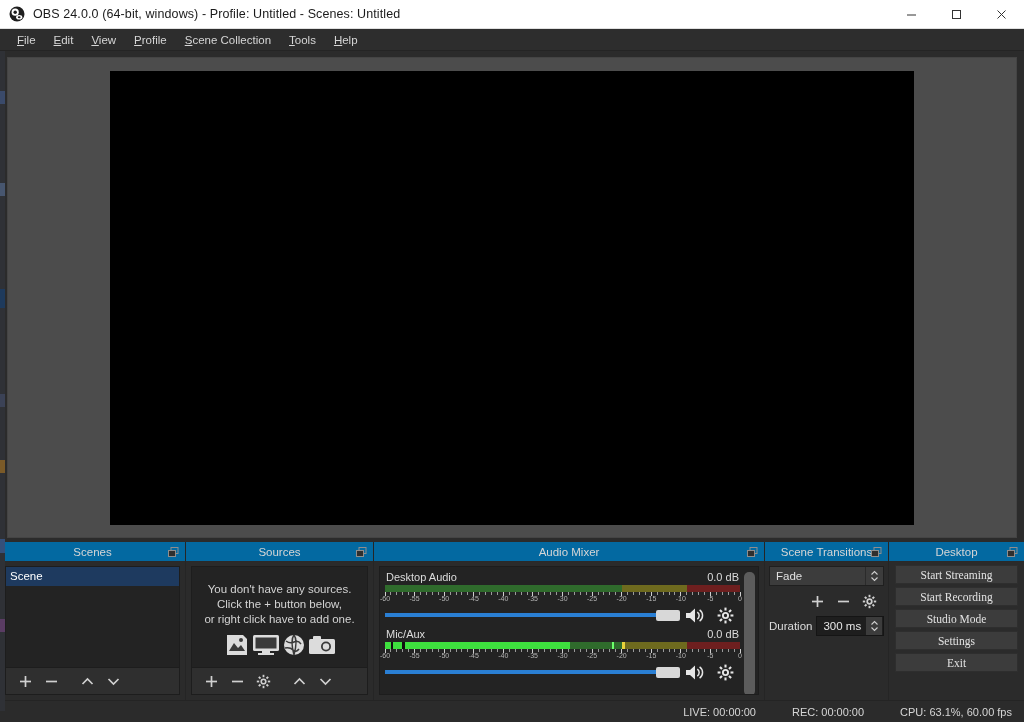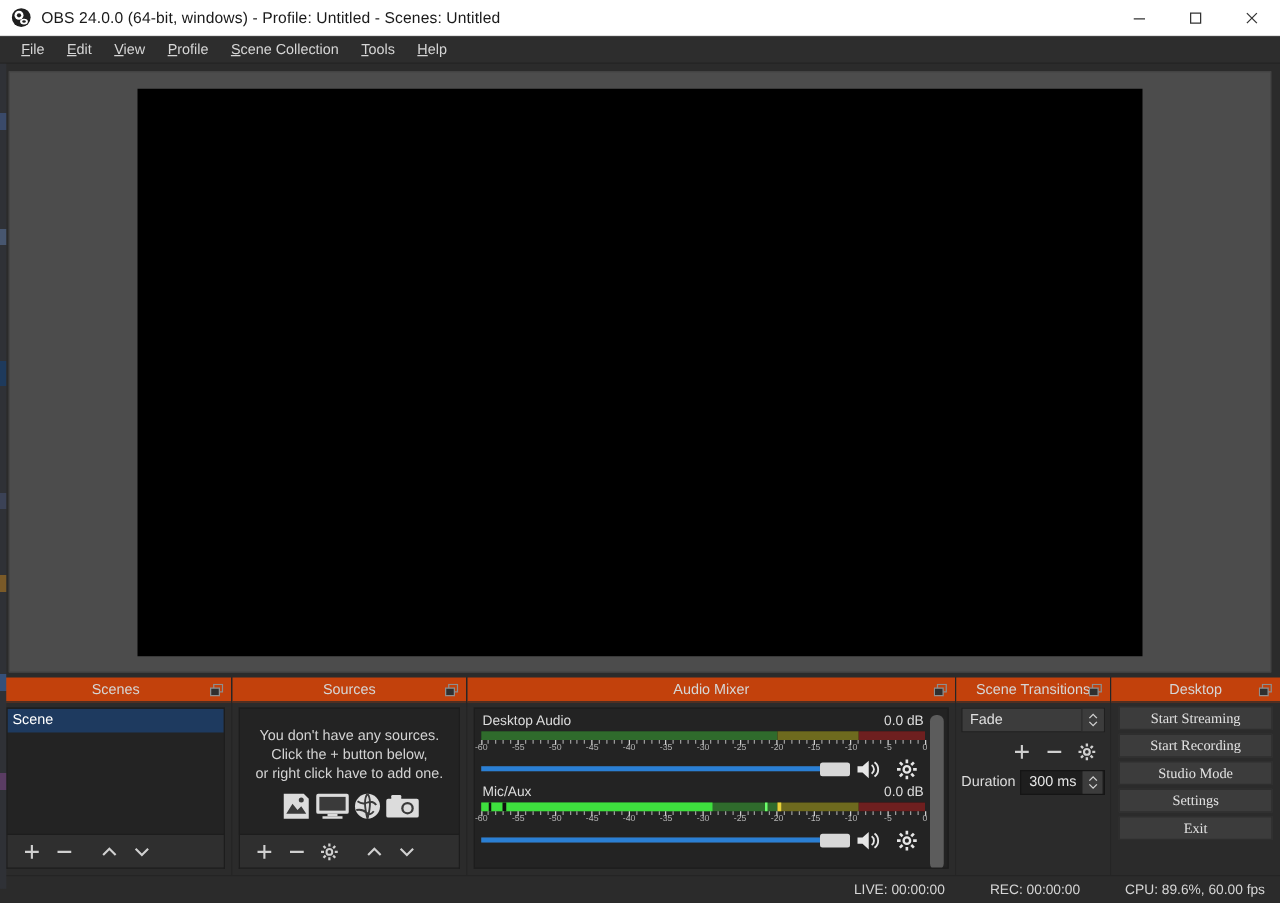--- a/index.html
+++ b/index.html
@@ -78,21 +78,21 @@
   }
 
   
   .docks {
     flex:0 0 158px; display:flex; background:#2b2b2b; align-items:stretch;
     padding:0 0 0 0;
   }
   .dock { display:flex; flex-direction:column; background:#2b2b2b; position:relative; }
   .dock + .dock { border-left:1px solid #252525; }
   .dock-title {
-    height:20px; background:#c2410c; display:flex; align-items:center;
+    height:20px; background:#0369a1; display:flex; align-items:center;
     justify-content:center; position:relative; flex:0 0 20px;
     font-size:11.5px; color:#d6d6d6;
     border-bottom:1px solid #2a2a2a;
   }
   .dock-float {
     position:absolute; right:6px; top:5px; width:11px; height:11px;
   }
   .dock-float svg { display:block; }
   .dock-body { flex:1 1 auto; background:#2b2b2b; padding:4px 5px 5px 5px; display:flex; flex-direction:column; }
 
@@ -746,17 +746,17 @@
       </div>
     </div>
 
   </div>
 
   <div class="statusbar">
     <div class="st-item">LIVE: 00:00:00</div>
     <div class="st-gap"></div>
     <div class="st-item">REC: 00:00:00</div>
     <div class="st-gap"></div>
-    <div class="st-item">CPU: 89.6%, 60.00 fps</div>
+    <div class="st-item">CPU: 63.1%, 60.00 fps</div>
   </div>
 
   <div class="edge-strip"></div>
 </div>
 
 </body></html>

